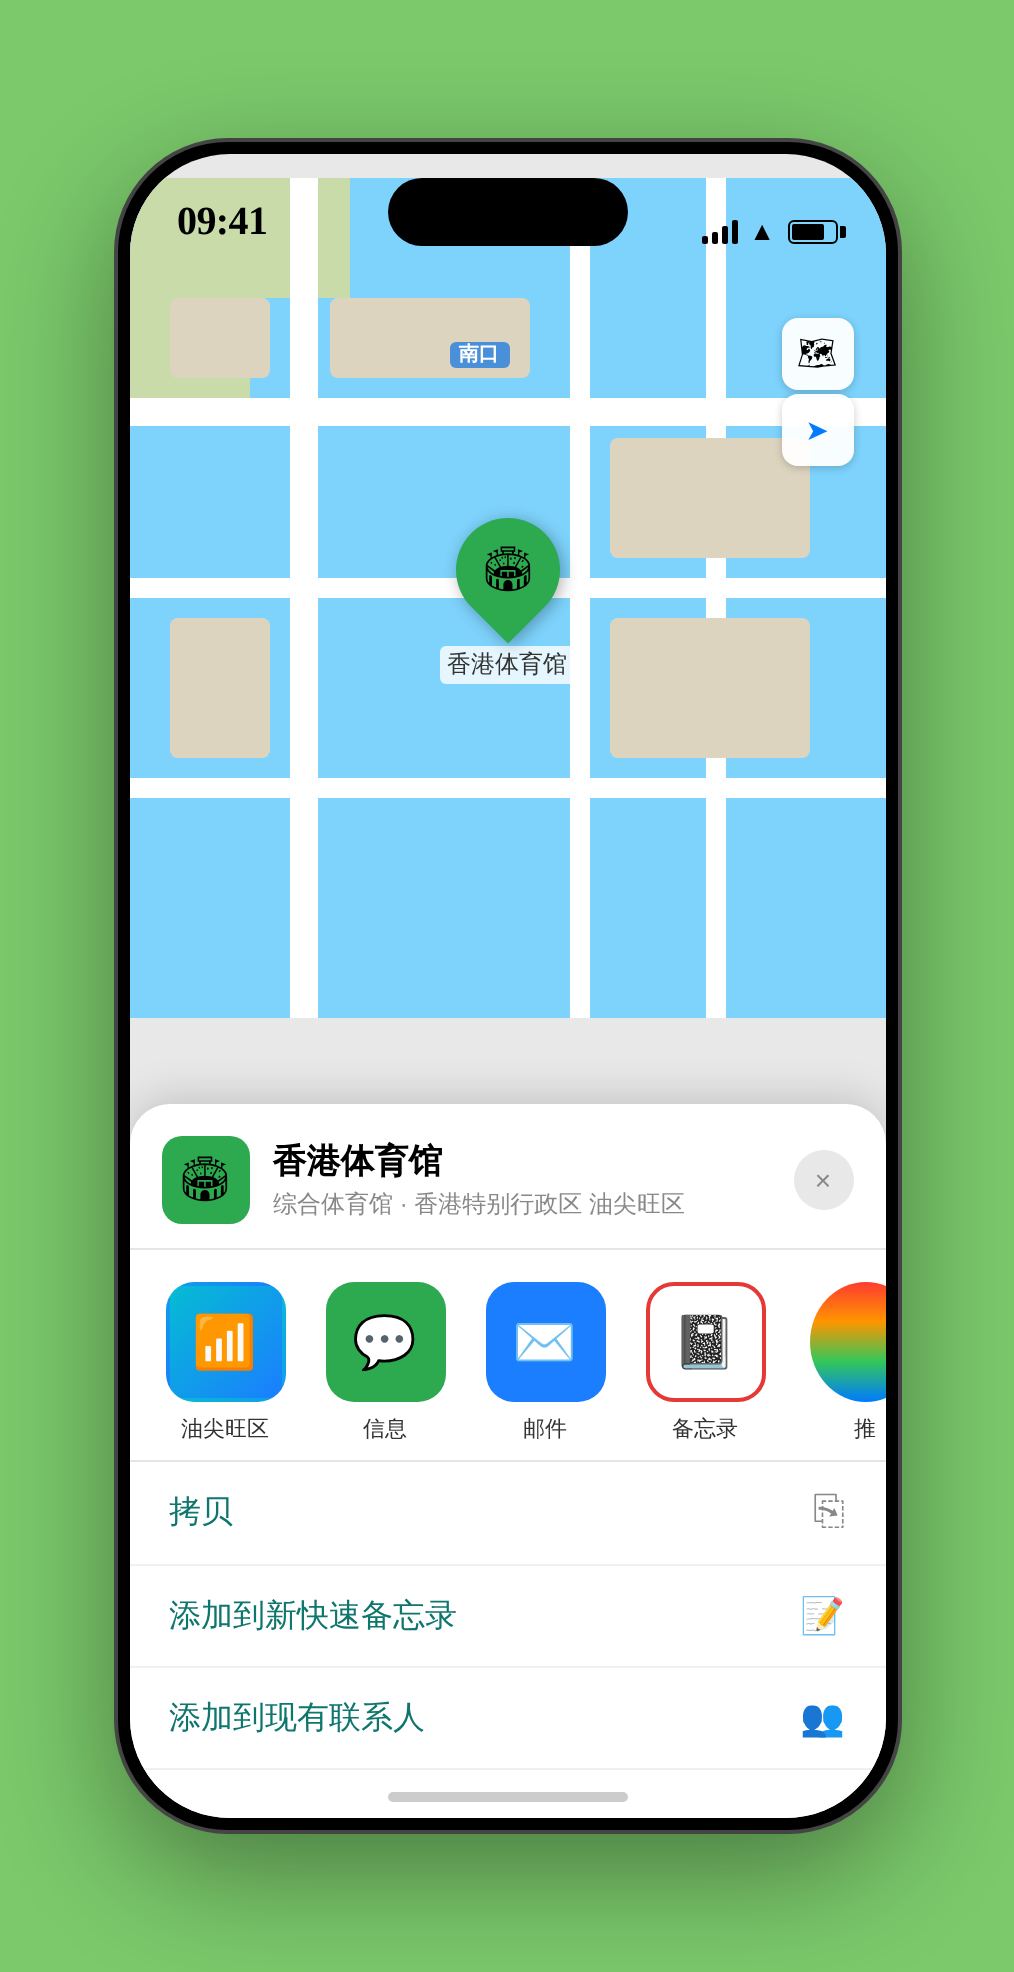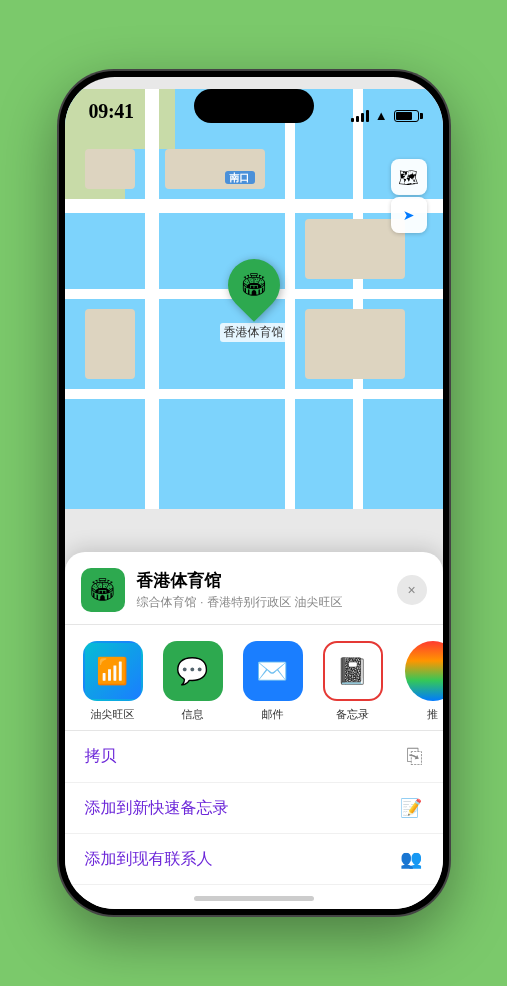--- a/index.html
+++ b/index.html
@@ -318,21 +318,21 @@
     }
     .action-item {
       display: flex;
       align-items: center;
       justify-content: space-between;
       padding: 14px 20px;
       border-bottom: 0.5px solid #f0f0f0;
     }
     .action-label {
       font-size: 16px;
-      color: #6d28d9;
+      color: #0f766e;
     }
     .action-icon {
       font-size: 20px;
       color: #888;
     }
     
     .home-indicator {
       position: absolute;
       bottom: 8px;
       left: 50%;

